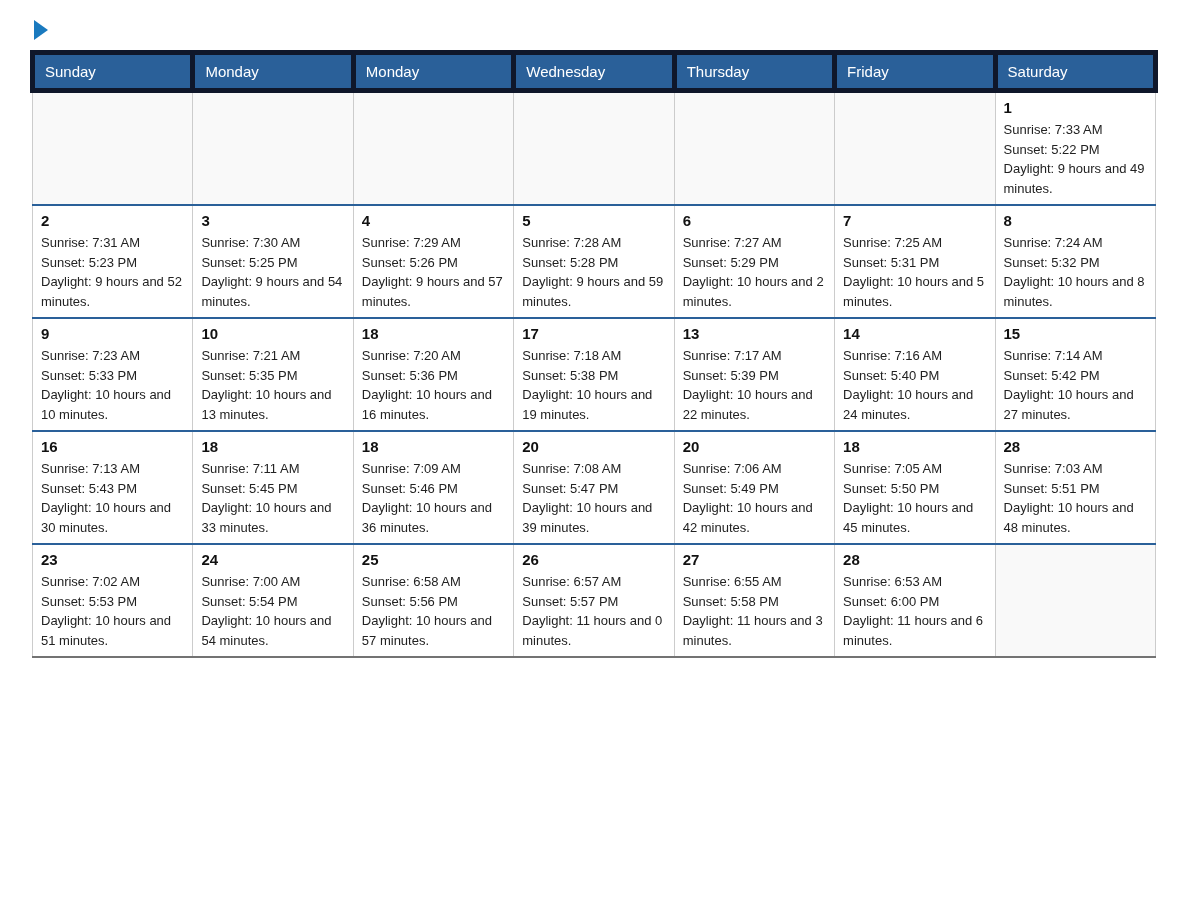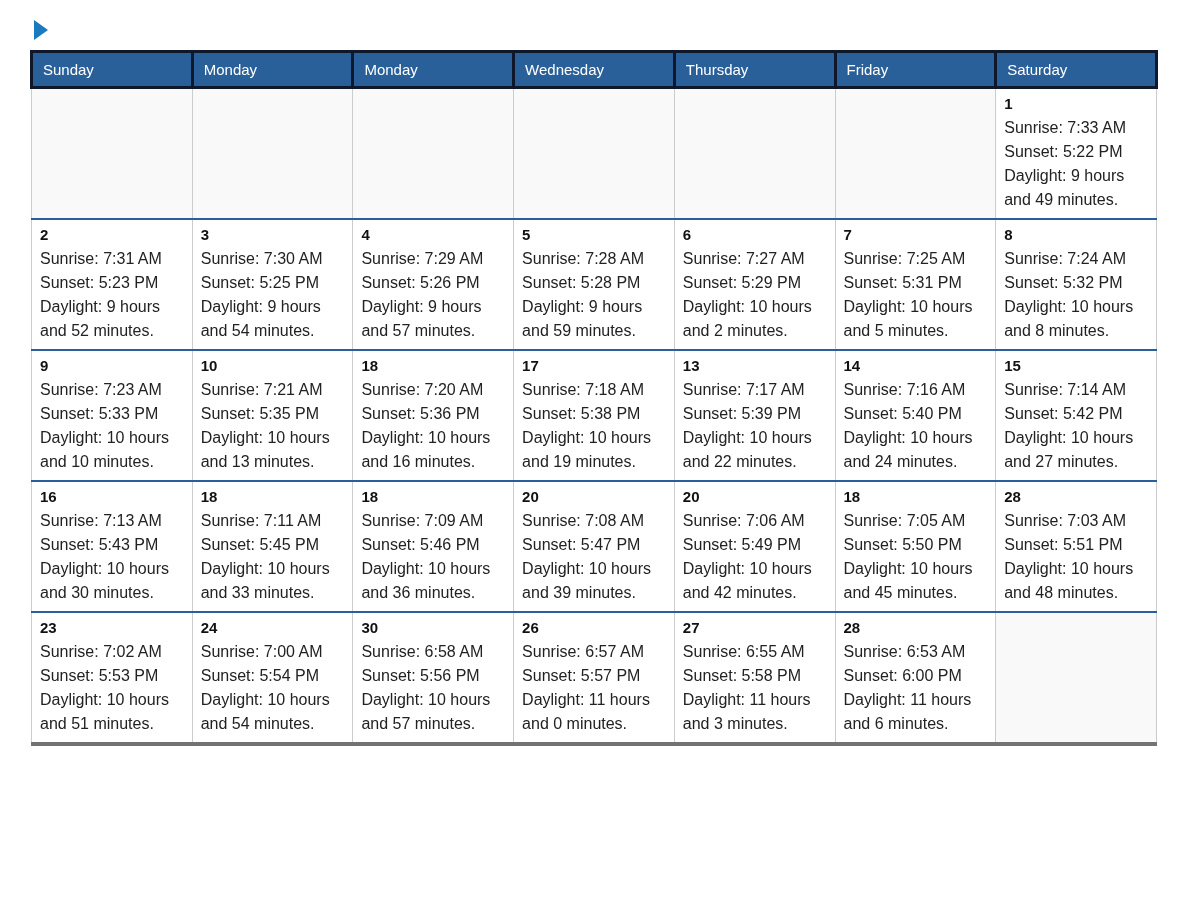--- a/index.html
+++ b/index.html
@@ -63,21 +63,21 @@
       border-collapse: collapse;
       margin-top: 10px;
     }
     .calendar th {
       background: #2a6099;
       color: #fff;
       font-size: 15px;
       font-weight: normal;
       padding: 8px 10px;
       text-align: left;
-      border: 3px solid #0f172a;
+      border: 5px solid #0f172a;
     }
     .calendar td {
       vertical-align: top;
       padding: 6px 8px;
       border: 1px solid #ccc;
       border-top: 2px solid #2a6099;
       width: calc(100% / 7);
       min-height: 110px;
       height: 110px;
       font-size: 12px;
@@ -88,26 +88,26 @@
       background: #f9f9f9;
     }
     .day-number {
       font-size: 15px;
       font-weight: bold;
       color: #111;
       margin-bottom: 4px;
       display: block;
     }
     .day-info {
-      font-size: 16px;
+      font-size: 13px;
       color: #222;
       line-height: 1.5;
     }
     .last-row td {
-      border-bottom: 4px solid #737373;
+      border-bottom: 2px solid #737373;
     }
   </style>
 </head>
 <body>
 
 <div class="header">
   <div class="logo">
     <div class="logo-top">
       <span class="logo-general"></span>
       <div class="logo-arrow"></div>
@@ -238,21 +238,21 @@
       <tr class="last-row">
         <td>
           <span class="day-number">23</span>
           <div class="day-info">Sunrise: 7:02 AM<br>Sunset: 5:53 PM<br>Daylight: 10 hours and 51 minutes.</div>
         </td>
         <td>
           <span class="day-number">24</span>
           <div class="day-info">Sunrise: 7:00 AM<br>Sunset: 5:54 PM<br>Daylight: 10 hours and 54 minutes.</div>
         </td>
         <td>
-          <span class="day-number">30</span>
+          <span class="day-number">25</span>
           <div class="day-info">Sunrise: 6:58 AM<br>Sunset: 5:56 PM<br>Daylight: 10 hours and 57 minutes.</div>
         </td>
         <td>
           <span class="day-number">26</span>
           <div class="day-info">Sunrise: 6:57 AM<br>Sunset: 5:57 PM<br>Daylight: 11 hours and 0 minutes.</div>
         </td>
         <td>
           <span class="day-number">27</span>
           <div class="day-info">Sunrise: 6:55 AM<br>Sunset: 5:58 PM<br>Daylight: 11 hours and 3 minutes.</div>
         </td>

